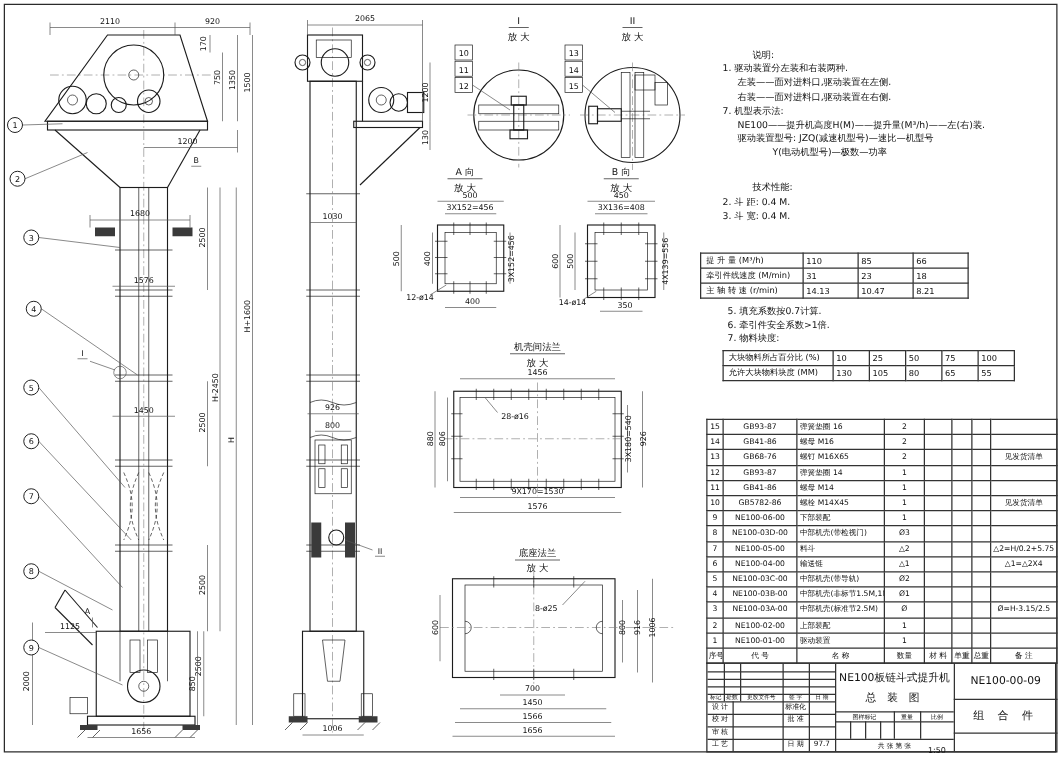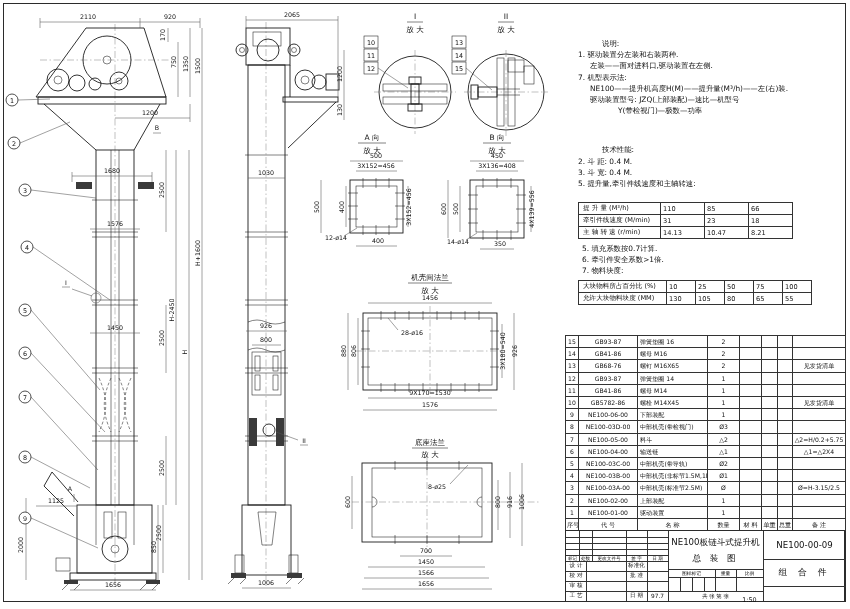--- a/index.html
+++ b/index.html
@@ -474,34 +474,34 @@
     <text class="dt" x="426" y="575">1566</text>
     <line class="dl" x1="362" y1="589" x2="492" y2="589"></line>
     <text class="dt" x="426" y="586">1656</text>
   </g>
 </svg>
 
 <div class="notes" style="left:578px;top:38px;width:266px">
   <div class="head">说明:</div>
   <div>1. 驱动装置分左装和右装两种.</div>
   <div class="ind1">左装——面对进料口,驱动装置在左侧.</div>
+  <div class="ind1">右装——面对进料口,驱动装置在右侧.</div>
   <div>7. 机型表示法:</div>
   <div class="ind1">NE100——提升机高度H(M)——提升量(M³/h)——左(右)装.</div>
-  <div class="ind1">驱动装置型号: JZQ(上部装配)—速比—机型号</div>
-  <div class="ind3">Y(带检视门)—极数—功率</div>
+  <div class="ind1">驱动装置型号: JZQ(减速机型号)—速比—机型号</div>
+  <div class="ind3">Y(电动机型号)—极数—功率</div>
 </div>
 
 <div class="pline head" style="left:578px;top:144px">技术性能:</div>
 <div class="notes" style="left:578px;top:156px;width:266px">
   <div>2. 斗  距: 0.4 M.</div>
   <div>3. 斗  宽: 0.4 M.</div>
-  <div>5. 提升量,牵引件线速度和主轴转速:</div>
 </div>
 
-<table class="mini" style="left:578px;top:202px;width:214px">
+<table class="mini" style="left:560px;top:202px;width:214px">
   <colgroup>
       <col style="width:82px">
       <col style="width:44px">
       <col style="width:44px">
       <col style="width:44px">
     </colgroup>
   <tbody>
       <tr>
         <td class="lb">提 升 量 (M³/h)</td>
     <td>110</td>

